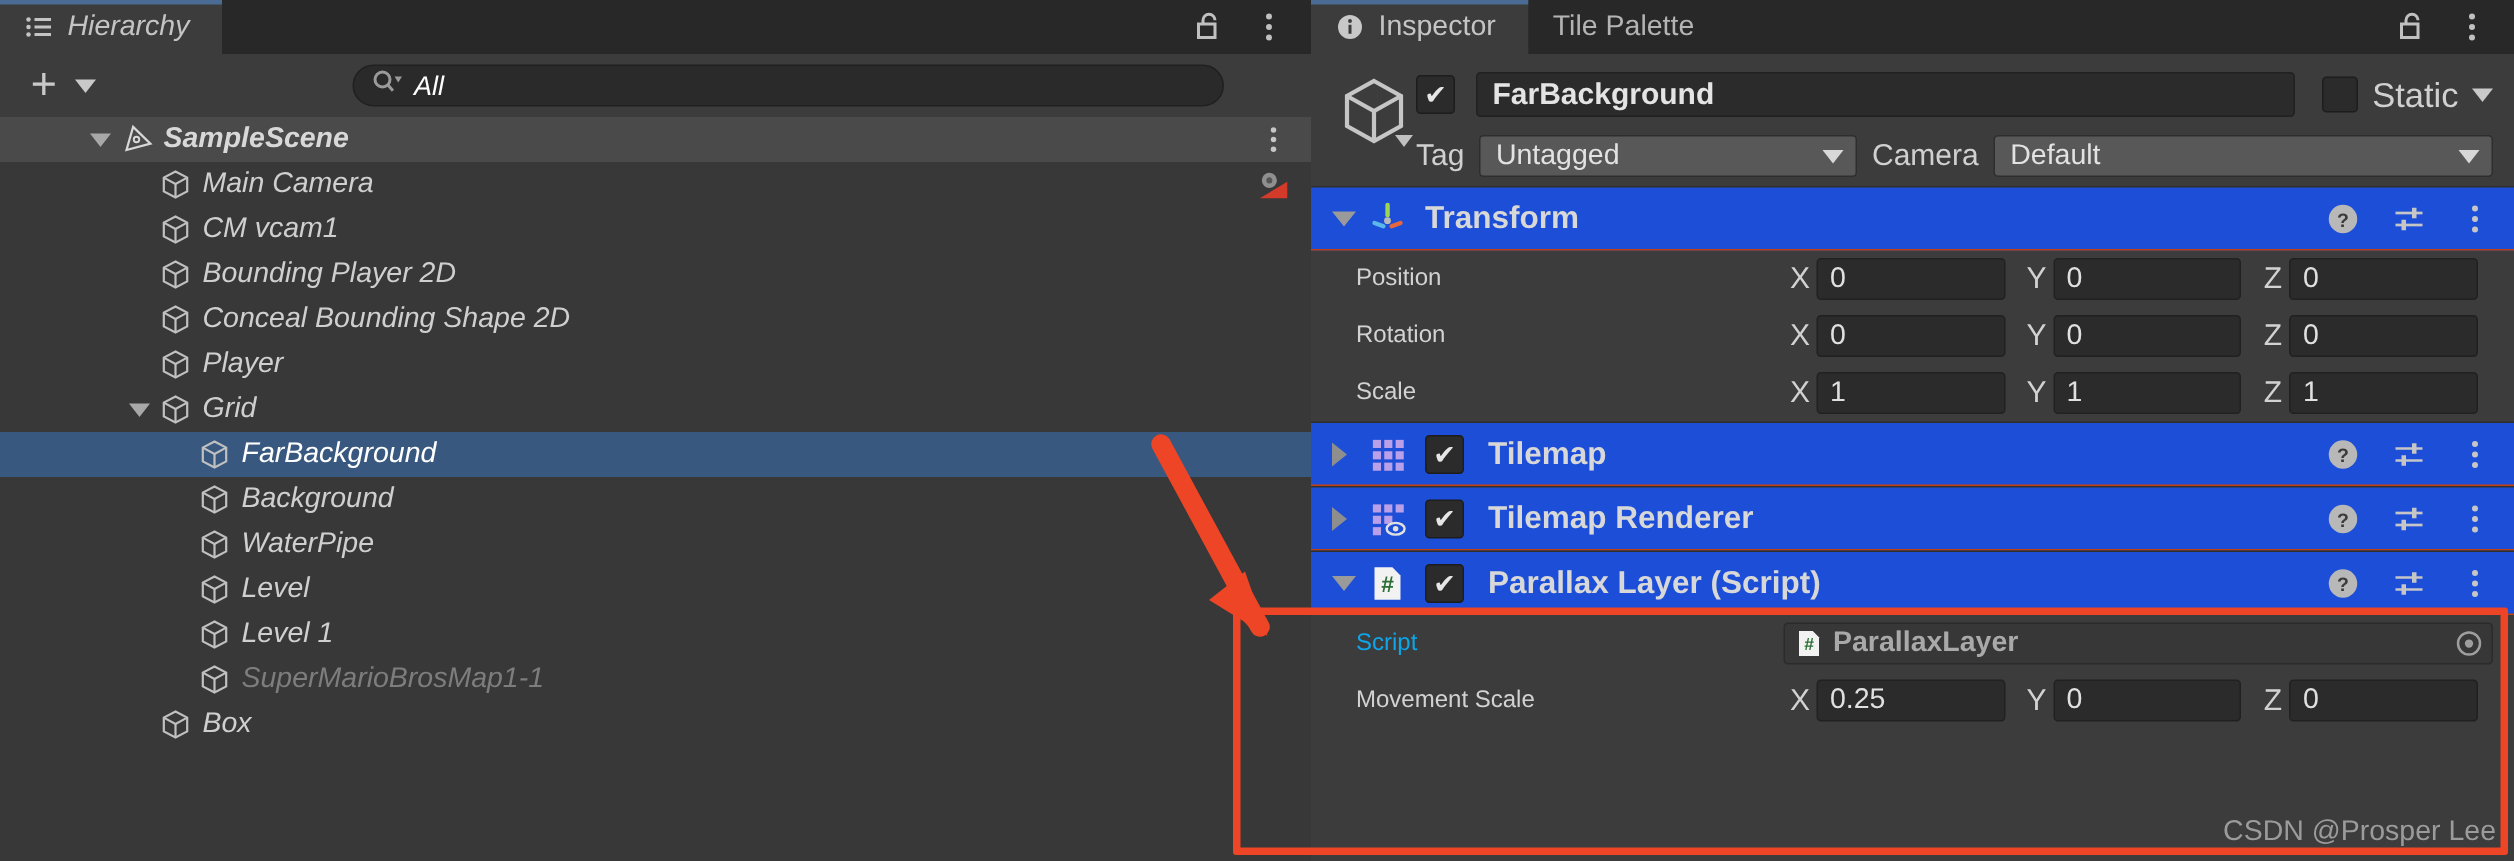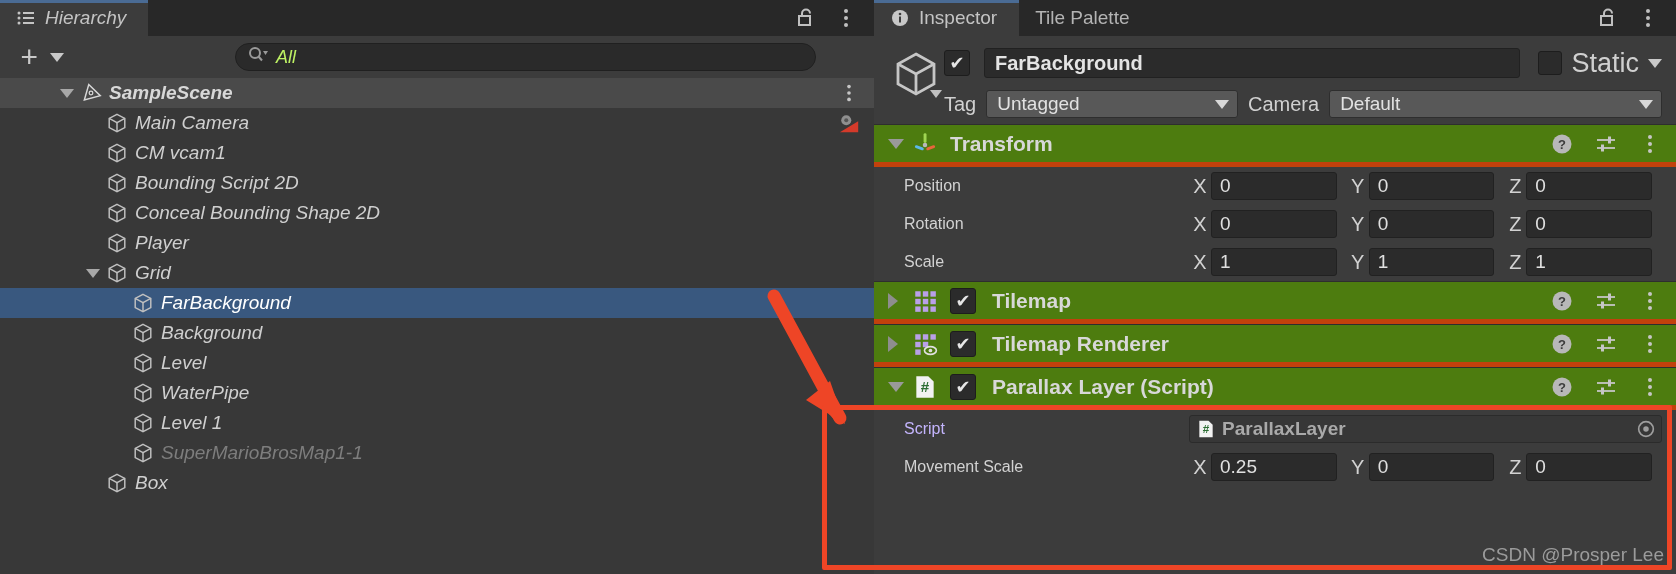--- a/index.html
+++ b/index.html
@@ -31,21 +31,21 @@
 
   .toolbar { height: 42px; background: #3c3c3c; display: flex; align-items: center; padding: 0 12px; position: relative; flex: 0 0 42px; }
   .plus-group { display: flex; align-items: center; gap: 12px; margin-left: 8px; }
   .plus-sign { color: #c9c9c9; font-size: 30px; line-height: 22px; font-weight: 300; }
   .caret-down { width: 0; height: 0; border-left: 7px solid transparent; border-right: 7px solid transparent; border-top: 9px solid #c9c9c9; }
   .searchbox {
     position: absolute; left: 235px; right: 58px; top: 7px; height: 28px;
     background: #2a2a2a; border: 1px solid #202020; border-radius: 14px;
     display: flex; align-items: center; padding: 0 12px; gap: 8px;
   }
-  .searchbox .sp { color: #bef264; font-size: 18px; }
+  .searchbox .sp { color: #ffffff; font-size: 18px; }
 
   .tree { flex: 1; background: #383838; position: relative; overflow: hidden; }
   .row { height: 30px; display: flex; align-items: center; position: relative; font-size: 19px; color: #cfcfcf; }
   .row.scene { background: #4a4a4a; font-weight: bold; color: #d8d8d8; }
   .row.selected { background: #39587f; color: #ffffff; }
   .row.selected::before { content:""; position:absolute; left:0; top:0; bottom:0; width:60px; background:#39587f; }
   .row.dim { color: #7d7d7d; }
   .row .indent { flex: 0 0 auto; }
   .tri { width: 0; height: 0; border-left: 7px solid transparent; border-right: 7px solid transparent; border-top: 9px solid #a8a8a8; margin-right: 6px; }
   .tri-spacer { width: 20px; }
@@ -66,46 +66,46 @@
     width: 26px; height: 26px; background: #2b2b2b; border: 1px solid #1d1d1d; border-radius: 3px;
     display: flex; align-items: center; justify-content: center; flex: 0 0 26px;
   }
   .ck.on::after { content: "\2714"; color: #e6e6e6; font-size: 18px; line-height: 1; }
   .name-field {
     flex: 1; height: 30px; background: #2b2b2b; border: 1px solid #212121; border-radius: 3px;
     display: flex; align-items: center; padding: 0 10px; color: #e4e4e4; font-size: 20px; font-weight: bold;
   }
   .static-wrap { display: flex; align-items: center; gap: 9px; white-space: nowrap; padding-left: 4px; }
   .static-ck { width: 24px; height: 24px; background: #2b2b2b; border: 1px solid #1d1d1d; border-radius: 3px; }
-  .static-label { font-size: 27px; color: #d0d0d0; }
+  .static-label { font-size: 23px; color: #d0d0d0; }
 
   .taglayer { display: flex; align-items: center; gap: 10px; margin-top: 10px; }
   .tl-label { font-size: 20px; color: #d0d0d0; white-space: nowrap; }
   .dropdown {
     height: 28px; background: #585858; border: 1px solid #2e2e2e; border-radius: 3px;
     display: flex; align-items: center; padding: 0 8px 0 10px; color: #e2e2e2; font-size: 19px;
   }
   .dropdown .dd-caret { margin-left: auto; width:0;height:0;border-left:7px solid transparent;border-right:7px solid transparent;border-top:9px solid #d8d8d8; }
 
   .comp { border-top: 1px solid #2e2e2e; }
   .comp-header {
-    height: 42px; background: #4d7c0f; display: flex; align-items: center; padding: 0 14px 0 14px; gap: 0;
-    border-bottom: 5px solid #c2410c;
+    height: 42px; background: #1d4ed8; display: flex; align-items: center; padding: 0 14px 0 14px; gap: 0;
+    border-bottom: 1px solid #c2410c;
   }
   .comp-fold { width: 24px; display:flex; align-items:center; }
   .fold-down { width:0;height:0;border-left:8px solid transparent;border-right:8px solid transparent;border-top:10px solid #9a9a9a; }
   .fold-right { width:0;height:0;border-top:8px solid transparent;border-bottom:8px solid transparent;border-left:10px solid #8e8e8e; }
   .comp-icon { width: 28px; height: 28px; margin-right: 12px; display:flex;align-items:center;justify-content:center; }
   .comp-ck { margin-right: 16px; }
   .comp-title { font-size: 21px; font-weight: bold; color: #d8d8d8; white-space: nowrap; }
   .comp-actions { margin-left: auto; display: flex; align-items: center; gap: 20px; }
 
   .prop-row { height: 38px; display: flex; align-items: center; padding: 0 14px 0 30px; }
   .prop-label { font-size: 16px; color: #d2d2d2; width: 285px; flex: 0 0 285px; white-space: nowrap; }
-  .prop-label.dimlbl { color: #c4b5fd; }
+  .prop-label.dimlbl { color: #0ea5e9; }
   .vec3 { display: flex; flex: 1; align-items: center; gap: 0; }
   .axis { font-size: 20px; color: #d2d2d2; width: 22px; text-align: center; flex: 0 0 22px; }
   .numfield {
     flex: 1; height: 28px; background: #2b2b2b; border: 1px solid #212121; border-radius: 3px;
     display: flex; align-items: center; padding: 0 8px; color: #e0e0e0; font-size: 19px; margin-right: 10px;
   }
   .objfield {
     flex: 1; height: 28px; background: #373737; border: 1px solid #2b2b2b; border-radius: 3px;
     display: flex; align-items: center; padding: 0 4px 0 6px; gap: 6px; color: #a9a9a9; font-size: 19px;
   }
@@ -235,21 +235,21 @@
         <div class="row">
           <span class="indent" style="width: 86px;"></span>
           <span class="tri-spacer"></span>
           <span class="go-icon" style="display: inline-flex; align-items: center; justify-content: center; width: 22px; height: 22px;">
             <svg width="22" height="22" viewBox="0 0 24 24">
               <path d="M12 2.5 L20.5 7 L20.5 17 L12 21.5 L3.5 17 L3.5 7 Z" fill="none" stroke="#c0c0c0" stroke-width="1.6"></path>
               <path d="M3.5 7 L12 11.6 L20.5 7" fill="none" stroke="#c0c0c0" stroke-width="1.6"></path>
               <path d="M12 11.6 L12 21.5" fill="none" stroke="#c0c0c0" stroke-width="1.6"></path>
             </svg>
           </span>
-          <span class="row-label">Bounding Script 2D</span>
+          <span class="row-label">Bounding Player 2D</span>
         </div>
         <div class="row">
           <span class="indent" style="width: 86px;"></span>
           <span class="tri-spacer"></span>
           <span class="go-icon" style="display: inline-flex; align-items: center; justify-content: center; width: 22px; height: 22px;">
             <svg width="22" height="22" viewBox="0 0 24 24">
               <path d="M12 2.5 L20.5 7 L20.5 17 L12 21.5 L3.5 17 L3.5 7 Z" fill="none" stroke="#c0c0c0" stroke-width="1.6"></path>
               <path d="M3.5 7 L12 11.6 L20.5 7" fill="none" stroke="#c0c0c0" stroke-width="1.6"></path>
               <path d="M12 11.6 L12 21.5" fill="none" stroke="#c0c0c0" stroke-width="1.6"></path>
             </svg>
@@ -307,33 +307,33 @@
         <div class="row">
           <span class="indent" style="width: 112px;"></span>
           <span class="tri-spacer"></span>
           <span class="go-icon" style="display: inline-flex; align-items: center; justify-content: center; width: 22px; height: 22px;">
             <svg width="22" height="22" viewBox="0 0 24 24">
               <path d="M12 2.5 L20.5 7 L20.5 17 L12 21.5 L3.5 17 L3.5 7 Z" fill="none" stroke="#c0c0c0" stroke-width="1.6"></path>
               <path d="M3.5 7 L12 11.6 L20.5 7" fill="none" stroke="#c0c0c0" stroke-width="1.6"></path>
               <path d="M12 11.6 L12 21.5" fill="none" stroke="#c0c0c0" stroke-width="1.6"></path>
             </svg>
           </span>
+          <span class="row-label">WaterPipe</span>
+        </div>
+        <div class="row">
+          <span class="indent" style="width: 112px;"></span>
+          <span class="tri-spacer"></span>
+          <span class="go-icon" style="display: inline-flex; align-items: center; justify-content: center; width: 22px; height: 22px;">
+            <svg width="22" height="22" viewBox="0 0 24 24">
+              <path d="M12 2.5 L20.5 7 L20.5 17 L12 21.5 L3.5 17 L3.5 7 Z" fill="none" stroke="#c0c0c0" stroke-width="1.6"></path>
+              <path d="M3.5 7 L12 11.6 L20.5 7" fill="none" stroke="#c0c0c0" stroke-width="1.6"></path>
+              <path d="M12 11.6 L12 21.5" fill="none" stroke="#c0c0c0" stroke-width="1.6"></path>
+            </svg>
+          </span>
           <span class="row-label">Level</span>
-        </div>
-        <div class="row">
-          <span class="indent" style="width: 112px;"></span>
-          <span class="tri-spacer"></span>
-          <span class="go-icon" style="display: inline-flex; align-items: center; justify-content: center; width: 22px; height: 22px;">
-            <svg width="22" height="22" viewBox="0 0 24 24">
-              <path d="M12 2.5 L20.5 7 L20.5 17 L12 21.5 L3.5 17 L3.5 7 Z" fill="none" stroke="#c0c0c0" stroke-width="1.6"></path>
-              <path d="M3.5 7 L12 11.6 L20.5 7" fill="none" stroke="#c0c0c0" stroke-width="1.6"></path>
-              <path d="M12 11.6 L12 21.5" fill="none" stroke="#c0c0c0" stroke-width="1.6"></path>
-            </svg>
-          </span>
-          <span class="row-label">WaterPipe</span>
         </div>
         <div class="row">
           <span class="indent" style="width: 112px;"></span>
           <span class="tri-spacer"></span>
           <span class="go-icon" style="display: inline-flex; align-items: center; justify-content: center; width: 22px; height: 22px;">
             <svg width="22" height="22" viewBox="0 0 24 24">
               <path d="M12 2.5 L20.5 7 L20.5 17 L12 21.5 L3.5 17 L3.5 7 Z" fill="none" stroke="#c0c0c0" stroke-width="1.6"></path>
               <path d="M3.5 7 L12 11.6 L20.5 7" fill="none" stroke="#c0c0c0" stroke-width="1.6"></path>
               <path d="M12 11.6 L12 21.5" fill="none" stroke="#c0c0c0" stroke-width="1.6"></path>
             </svg>

